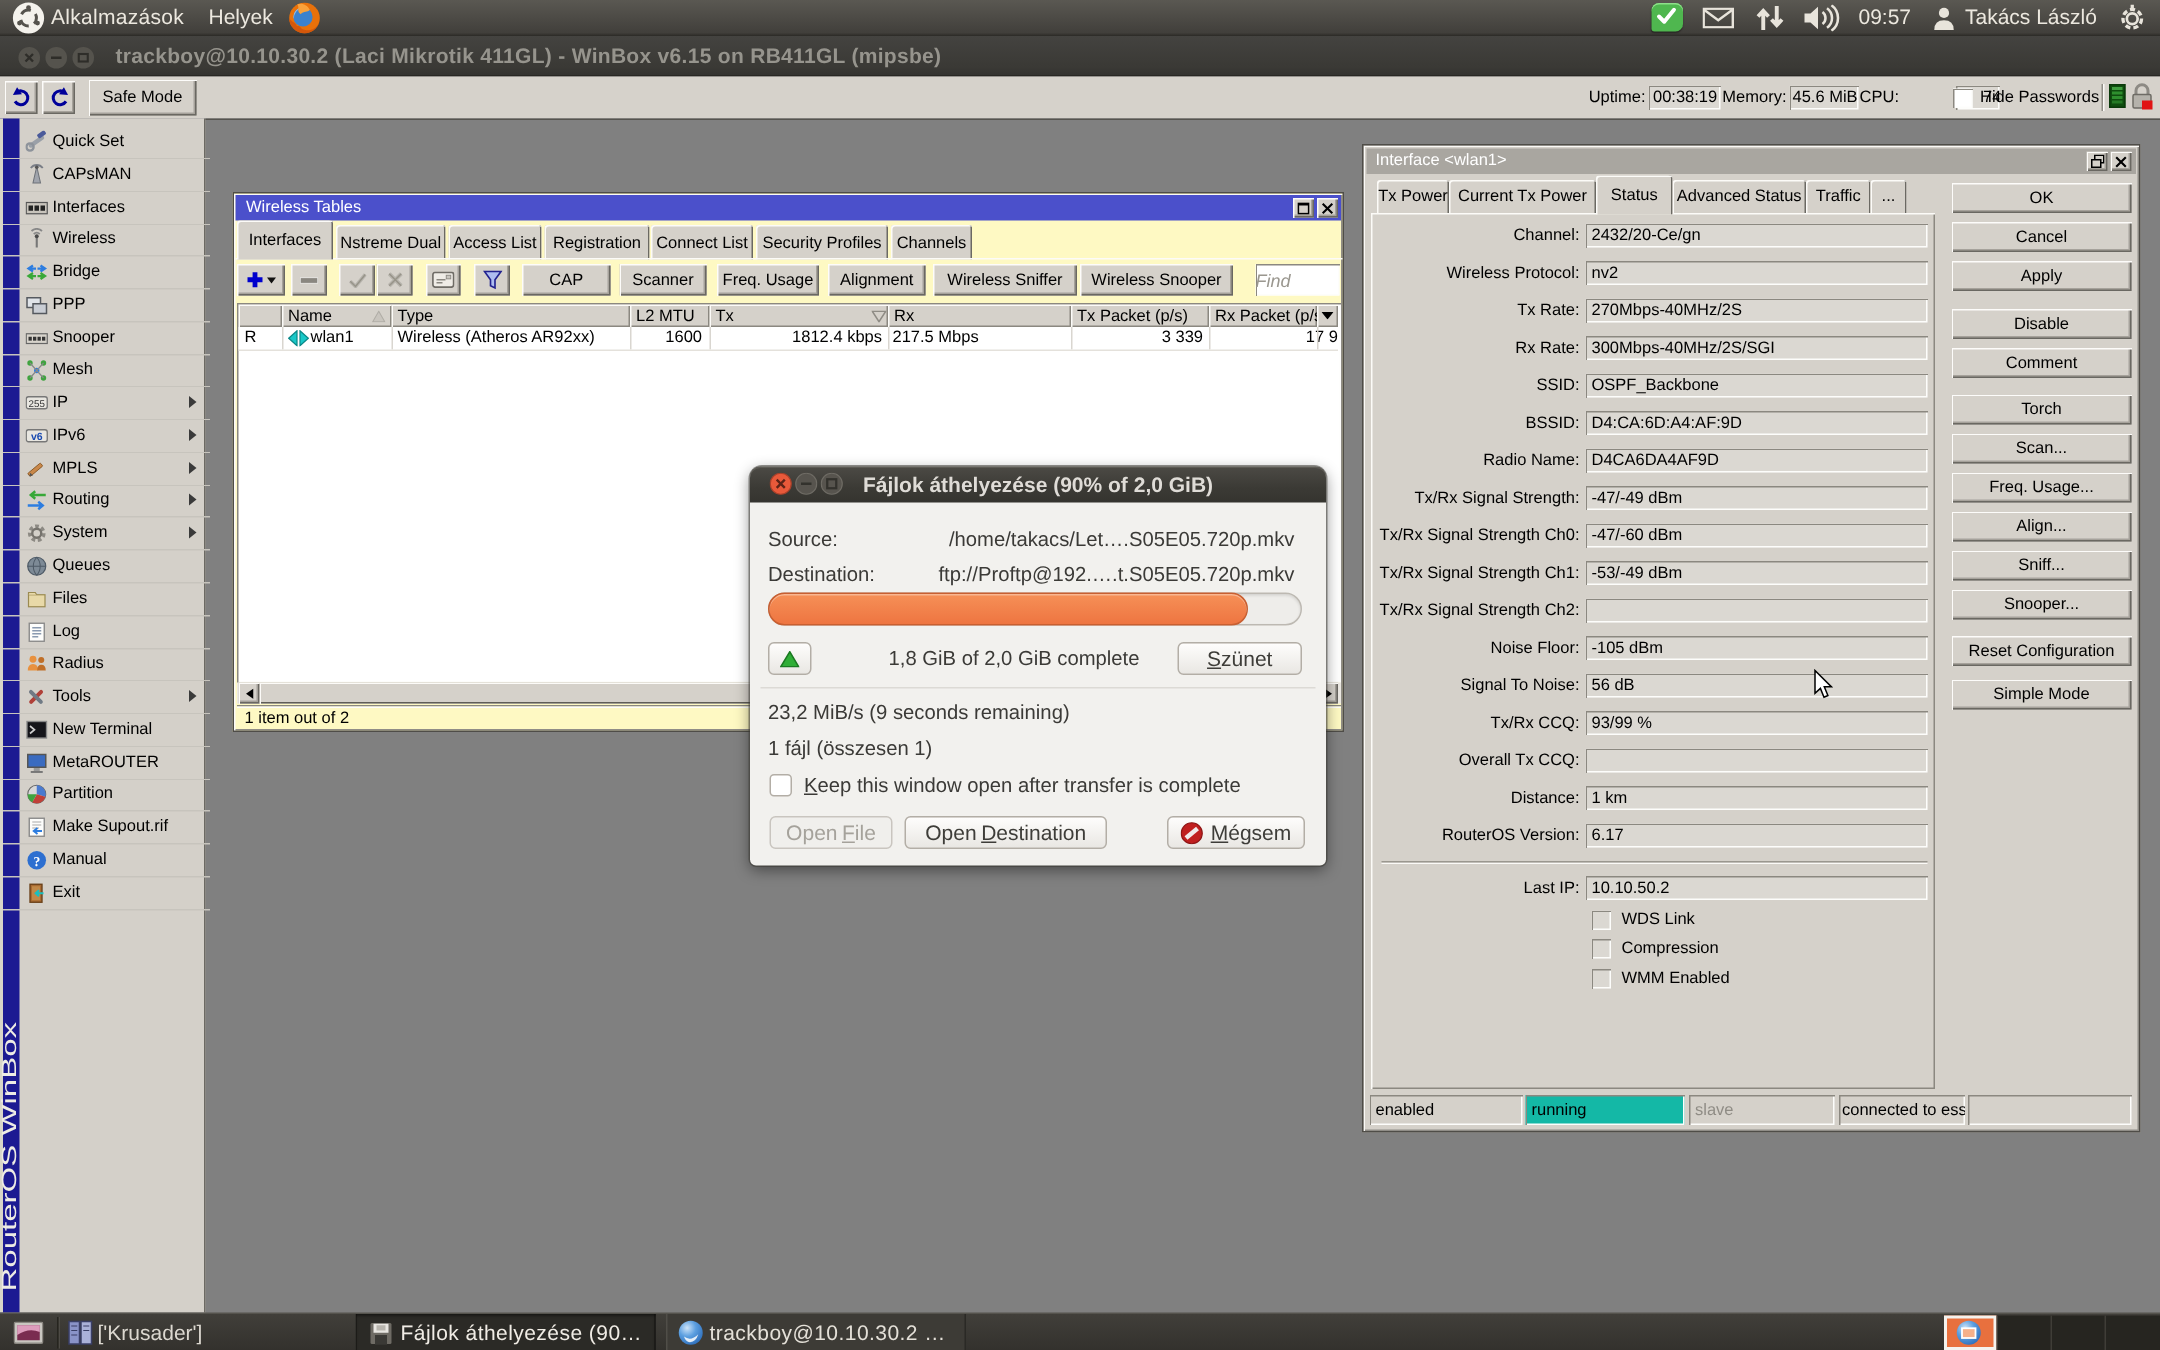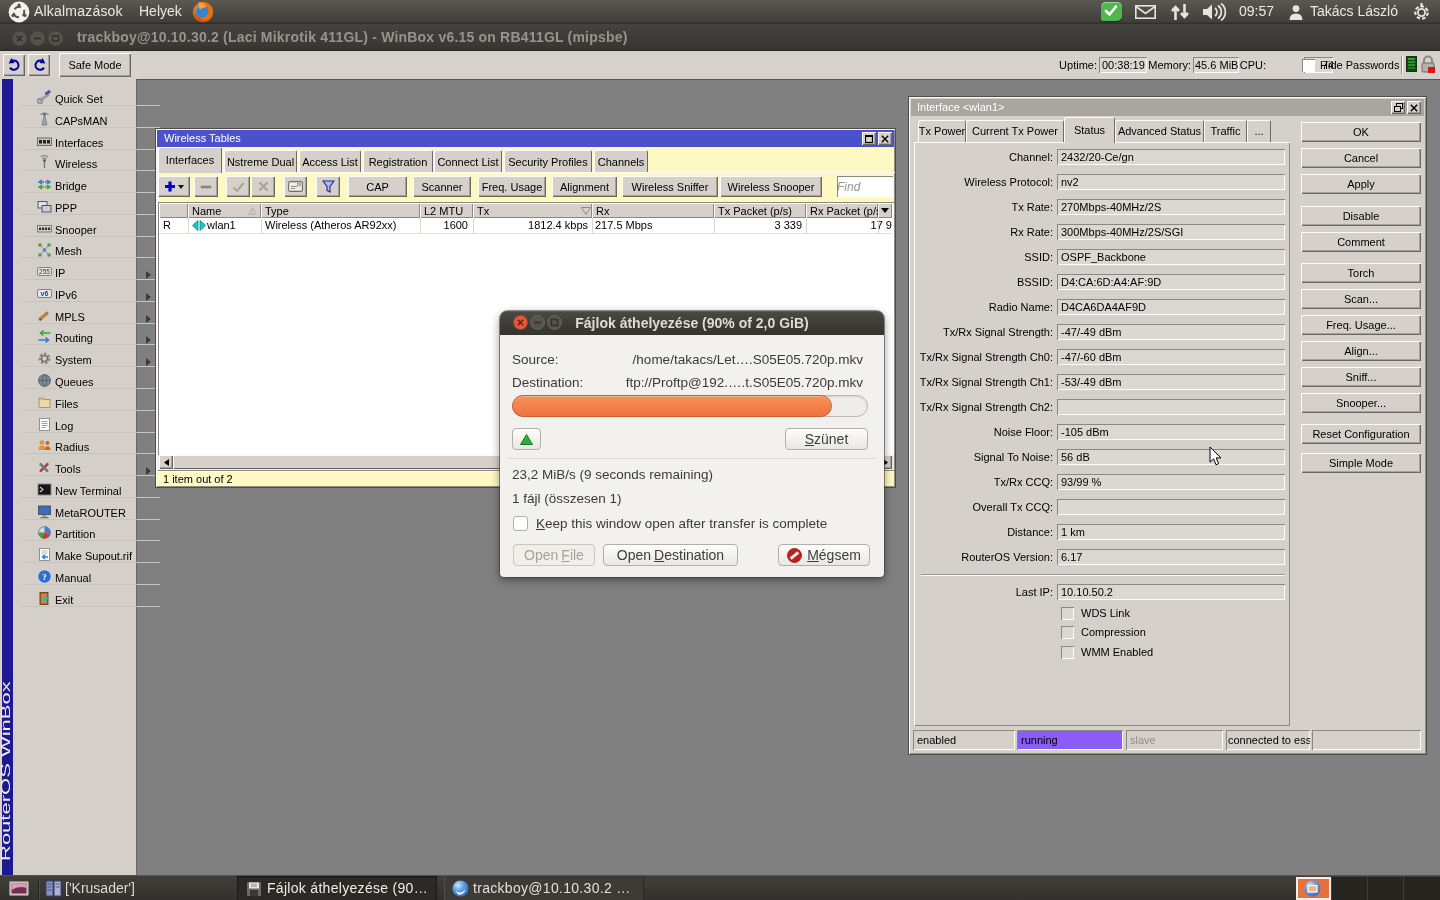--- a/index.html
+++ b/index.html
@@ -2,21 +2,21 @@
 <html><head><meta charset="utf-8"><style>
 html,body{margin:0;padding:0}
 body{width:1440px;height:900px;position:relative;overflow:hidden;background:#808080;font-family:"Liberation Sans",sans-serif}
 .a{position:absolute}
 .wbtn{position:absolute;background:#d5d1ca;box-shadow:inset 1px 1px 0 #fdfcfa,inset -1px -1px 0 #6a6862,inset -2px -2px 0 #a6a29b;display:flex;align-items:center;justify-content:center;font-size:11px;color:#000;box-sizing:border-box}
 .inp{position:absolute;background:#dbd8d2;box-shadow:inset 1px 1px 0 #8b8880,inset -1px -1px 0 #fdfdfb;font-size:11px;color:#000;display:flex;align-items:center;padding-left:5px;box-sizing:border-box;white-space:nowrap;overflow:hidden}
 .lbl{position:absolute;font-size:11px;color:#000}
 .t11{font-size:11px;color:#000}
 .gb{position:absolute;background:linear-gradient(#fefdfc,#e9e7e3);border:1px solid #b3aea6;border-radius:4px;color:#3e3d39;font-size:14px;display:flex;align-items:center;justify-content:center;box-sizing:border-box}
 .g13{font-size:13.5px;color:#3b3a37}
-.mi{position:absolute;left:22px;width:138px;height:22px;display:flex;align-items:flex-end;font-size:11px;color:#000;box-shadow:0 1px 0 #c7c4bd}
+.mi{position:absolute;left:2px;width:138px;height:22px;display:flex;align-items:center;font-size:11px;color:#000;box-shadow:0 1px 0 #c7c4bd}
 .mi svg{margin-left:15px}
 .mi span{margin-left:3px;white-space:nowrap}
 .arr{position:absolute;right:9px;width:0;height:0;border-left:5px solid #3a3a3a;border-top:4px solid transparent;border-bottom:4px solid transparent}
 .hcell{position:absolute;background:#d5d1ca;box-shadow:inset 1px 1px 0 #fcfbf8,inset -1px -1px 0 #8b8880;font-size:11px;display:flex;align-items:center;padding-left:4px;box-sizing:border-box;white-space:nowrap;overflow:hidden}
 .tab{position:absolute;background:#d5d1ca;box-shadow:inset 1px 1px 0 #fcfbf8,inset -1px 0 0 #6b6963;border-radius:2px 2px 0 0;display:flex;align-items:center;justify-content:center;font-size:11px;color:#000;box-sizing:border-box}
 </style></head><body>
 <div class="a" style="left:137px;top:79px;width:1303px;height:1px;background:#56544f;z-index:1"></div>
 <div class="a" style="left:0;top:0;width:1440px;height:24px;background:linear-gradient(#5a5852,#413f3b 91%,#2b2a26)">
 <svg class="a" style="left:8px;top:1px" width="22" height="22" viewBox="0 0 22 22">
 <circle cx="11" cy="11" r="10.4" fill="#f4f2ec"></circle>
@@ -510,21 +510,21 @@
 <div class="wbtn" style="left:392px;top:135px;width:120px;height:20px">Comment</div>
 <div class="wbtn" style="left:392px;top:166px;width:120px;height:20px">Torch</div>
 <div class="wbtn" style="left:392px;top:192px;width:120px;height:20px">Scan...</div>
 <div class="wbtn" style="left:392px;top:218px;width:120px;height:20px">Freq. Usage...</div>
 <div class="wbtn" style="left:392px;top:244px;width:120px;height:20px">Align...</div>
 <div class="wbtn" style="left:392px;top:270px;width:120px;height:20px">Sniff...</div>
 <div class="wbtn" style="left:392px;top:296px;width:120px;height:20px">Snooper...</div>
 <div class="wbtn" style="left:392px;top:327px;width:120px;height:20px">Reset Configuration</div>
 <div class="wbtn" style="left:392px;top:356px;width:120px;height:20px">Simple Mode</div>
 <div class="inp" style="left:4px;top:633px;width:102px;height:20px;background:#d5d1ca;color:#000;padding-left:4px;white-space:nowrap;overflow:hidden">enabled</div>
-<div class="inp" style="left:108px;top:633px;width:106px;height:20px;background:#8b5cf6;color:#000;padding-left:4px;white-space:nowrap;overflow:hidden">running</div>
+<div class="inp" style="left:108px;top:633px;width:106px;height:20px;background:#14b8a6;color:#000;padding-left:4px;white-space:nowrap;overflow:hidden">running</div>
 <div class="inp" style="left:217px;top:633px;width:97px;height:20px;background:#d5d1ca;color:#8f8c85;padding-left:4px;white-space:nowrap;overflow:hidden">slave</div>
 <div class="inp" style="left:317px;top:633px;width:84px;height:20px;background:#d5d1ca;color:#000;padding-left:2px;white-space:nowrap;overflow:hidden">connected to ess</div>
 <div class="inp" style="left:403px;top:633px;width:109px;height:20px;background:#d5d1ca;color:#000;padding-left:4px;white-space:nowrap;overflow:hidden"></div>
 </div>
 <div class="a" style="left:500px;top:311px;width:384px;height:266px;background:#f2f1ee;border-radius:8px 8px 4px 4px;box-shadow:0 0 0 1px rgba(60,58,53,.55),0 3px 10px rgba(0,0,0,.45);z-index:10">
 <div class="a" style="left:0;top:0;width:384px;height:24px;background:linear-gradient(#4c4a45,#3b3a35 60%,#35342f);border-radius:7px 7px 0 0;box-shadow:inset 0 1px 0 #5d5b55">
 <div class="a" style="left:0;top:0;width:384px;height:24px;line-height:24px;text-align:center;font-size:14px;font-weight:bold;color:#dfdcd7">Fájlok áthelyezése (90% of 2,0 GiB)</div>
 <svg class="a" style="left:13px;top:4px" width="15" height="15" viewBox="0 0 15 15">
         <circle cx="7.5" cy="7.5" r="7" fill="#e8593a" stroke="#a8402a" stroke-width="0.8"></circle>
         <path d="M4.8 4.8 L10.2 10.2 M10.2 4.8 L4.8 10.2" stroke="#5e2317" stroke-width="1.6"></path>
@@ -542,20 +542,21 @@
 <div class="a g13" style="left:100px;top:41px;width:263px;height:16px;line-height:16px;text-align:right">/home/takacs/Let….S05E05.720p.mkv</div>
 <div class="a g13" style="left:12px;top:64px;height:16px;line-height:16px">Destination:</div>
 <div class="a g13" style="left:100px;top:64px;width:263px;height:16px;line-height:16px;text-align:right">ftp://Proftp@192.….t.S05E05.720p.mkv</div>
 <div class="a" style="left:12px;top:84px;width:356px;height:22px;background:#eeedea;border:1px solid #bdb9b2;border-radius:11px;box-sizing:border-box;box-shadow:inset 0 1px 2px rgba(0,0,0,.12)"></div>
 <div class="a" style="left:12px;top:84px;width:320px;height:22px;background:linear-gradient(#f69057,#ee7541);border:1px solid #c85f31;border-radius:11px;box-sizing:border-box;box-shadow:inset 0 1px 0 rgba(255,255,255,.35)"></div>
 <div class="gb" style="left:12px;top:117px;width:29px;height:22px">
       <svg width="13" height="11" viewBox="0 0 13 11">
         <path d="M6.5 0.5 L12.5 10.5 H0.5 Z" fill="#2fae37" stroke="#1b7a22" stroke-width="1"></path>
       </svg>
     </div>
+<div class="a g13" style="left:41px;top:117px;width:270px;height:22px;line-height:22px;text-align:center">1,8 GiB of 2,0 GiB complete</div>
 <div class="gb" style="left:285px;top:117px;width:83px;height:22px"><u style="text-decoration:underline">S</u>zünet</div>
 <div class="a" style="left:7px;top:147px;width:370px;height:1px;background:#dcdad5"></div>
 <div class="a g13" style="left:12px;top:156px;height:16px;line-height:16px">23,2 MiB/s (9 seconds remaining)</div>
 <div class="a g13" style="left:12px;top:180px;height:16px;line-height:16px">1 fájl (összesen 1)</div>
 <div class="a" style="left:13px;top:205px;width:15px;height:15px;background:#fff;border:1px solid #b3aea6;border-radius:3px;box-sizing:border-box"></div>
 <div class="a g13" style="left:36px;top:205px;height:16px;line-height:16px"><u>K</u>eep this window open after transfer is complete</div>
 <div class="a" style="left:13px;top:233px;width:82px;height:22px;background:#f0efec;border:1px solid #c9c5bf;border-radius:4px;color:#a5a29b;font-size:14px;display:flex;align-items:center;justify-content:center;box-sizing:border-box">Open <u style="margin-left:3px">F</u>ile</div>
 <div class="gb" style="left:103px;top:233px;width:135px;height:22px">Open <u style="margin-left:3px">D</u>estination</div>
 <div class="gb" style="left:278px;top:233px;width:92px;height:22px"><svg style="margin-right:5px" width="15" height="15" viewBox="0 0 15 15">
         <circle cx="7.5" cy="7.5" r="7" fill="#c01f1f"></circle>

